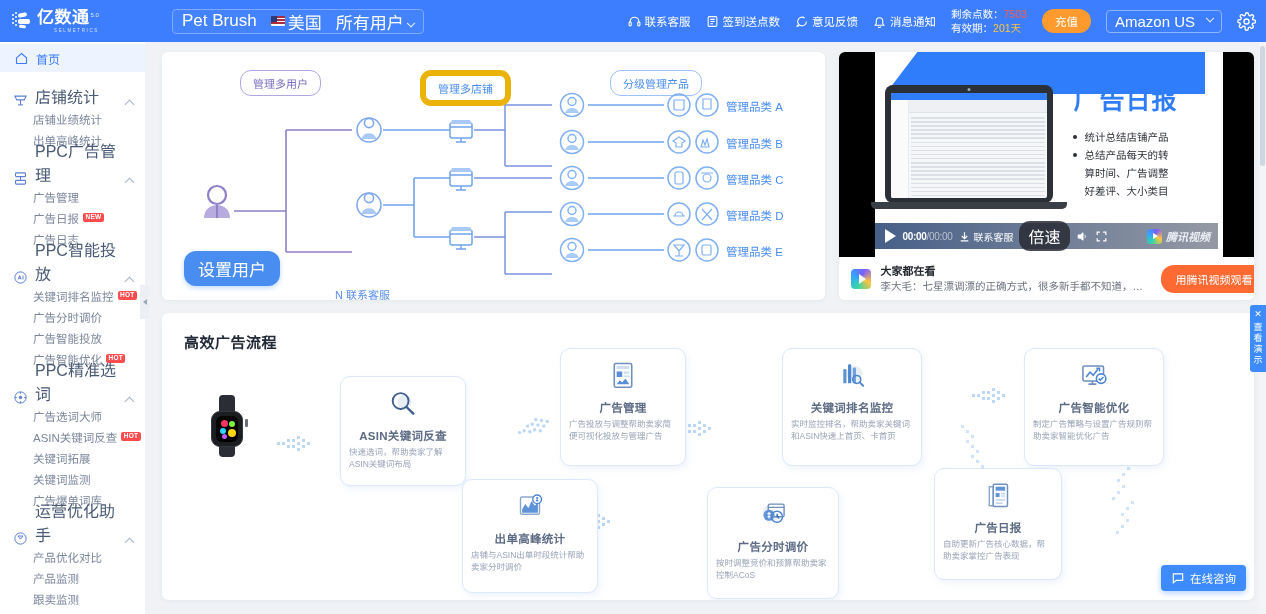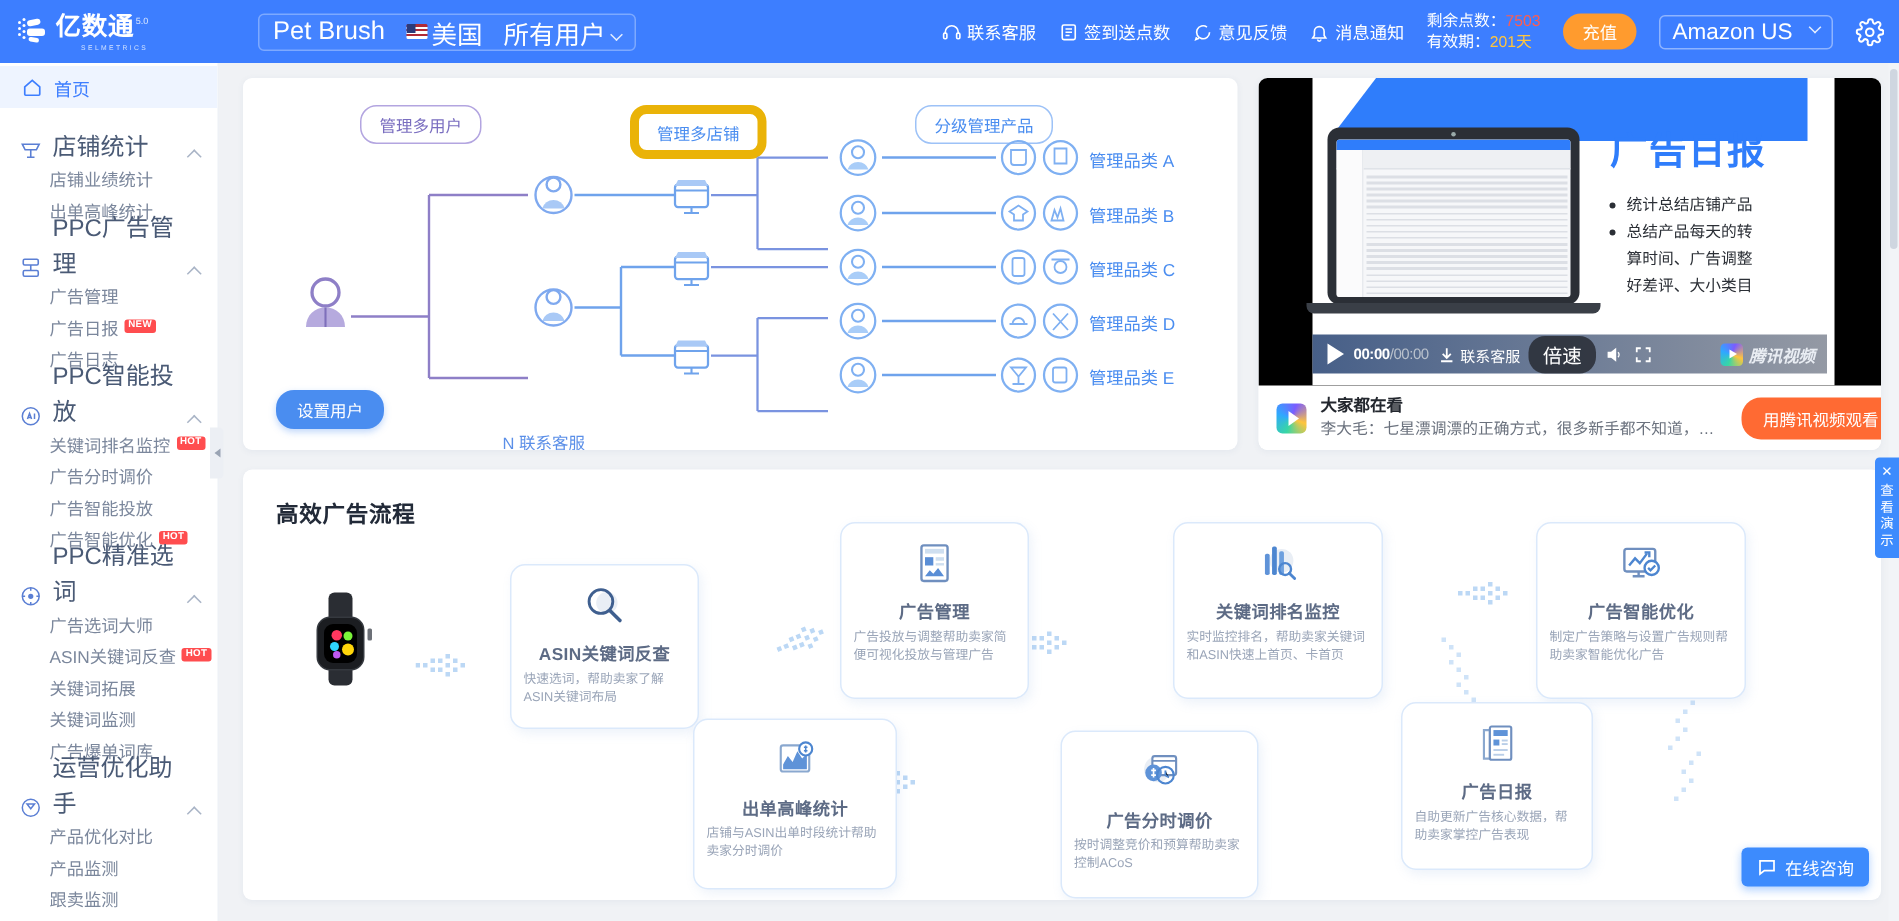--- a/index.html
+++ b/index.html
@@ -96,21 +96,21 @@
     position: absolute; border-radius: 11px; font-size: 11px; padding: 4px 12px; background: #fff;
     white-space: nowrap;
   }
   .pill.purple { border: 1px solid #b3a5e0; color: #7a6ec0; }
   .pill.blue { border: 6px solid #eab308; color: #4a8df0; }
   .pill.blue2 { border: 1px solid #9dc2f7; color: #4a8df0; }
   .org-label { position: absolute; font-size: 11px; color: #5b8fe8; white-space: nowrap; margin-top: 44px; }
   .org-label.dark { color: #6f63b8; font-weight: bold; font-size: 13px; letter-spacing: .5px; }
   .setuser-btn {
     position: absolute; left: 22px; bottom: 14px; background: #4a8df0; color: #fff;
-    font-size: 11px; border-radius: 12px; padding: 5px 14px; border: none; cursor: pointer;
+    font-size: 17px; border-radius: 12px; padding: 5px 14px; border: none; cursor: pointer;
     box-shadow: 0 2px 5px rgba(74,141,240,.35);
   }
   .cat-label { position: absolute; font-size: 11.5px; color: #4a8df0; white-space: nowrap; }
 
   
   .videocard { width: 420px; position: relative; overflow: hidden; }
   .video-stage { position: relative; width: 100%; height: 205px; background: #000; overflow: hidden; }
   .v-white { position: absolute; left: 36px; top: 0; width: 348px; height: 100%; background: #fff; }
   .v-blueband { position: absolute; left: 46px; top: 0; width: 320px; height: 42px; background: #2f7dfb;
     clip-path: polygon(10% 0, 100% 0, 100% 100%, 0% 100%); }
@@ -131,21 +131,21 @@
   .v-bullets .cont { padding-left: 11px; }
   .ctrlbar {
     position: absolute; left: 36px; right: 36px; bottom: 8px; height: 26px;
     display: flex; align-items: center; gap: 6px; padding: 0 4px;
     background: linear-gradient(90deg, rgba(30,60,110,.82), rgba(60,70,90,.55));
   }
   .play-tri { width: 0; height: 0; border-left: 11px solid #fff; border-top: 7px solid transparent; border-bottom: 7px solid transparent; margin-left: 6px; cursor: pointer; }
   .tm { font-size: 10px; color: #fff; font-weight: bold; letter-spacing: -.3px; }
   .tm .dim { color: #b9c1cc; font-weight: normal; }
   .dl { display: flex; align-items: center; gap: 2px; font-size: 10px; color: #fff; cursor: pointer; }
-  .speed-pill { background: rgba(40,44,52,.85); color: #fff; font-size: 13px; border-radius: 11px; padding: 3px 9px; cursor: pointer; }
+  .speed-pill { background: rgba(40,44,52,.85); color: #fff; font-size: 16px; border-radius: 11px; padding: 3px 9px; cursor: pointer; }
   .ctrl-ico { width: 13px; height: 13px; cursor: pointer; }
   .tx-brand { display: flex; align-items: center; gap: 4px; margin-left: auto; padding-right: 4px; }
   .tx-logo { width: 15px; height: 15px; border-radius: 3px; background: conic-gradient(from 200deg,#38d6a5,#2fa8ff,#7b5cff,#ffc53d,#38d6a5); display:flex; align-items:center; justify-content:center; }
   .tx-logo i { width:0;height:0;border-left:5px solid #fff;border-top:3.5px solid transparent;border-bottom:3.5px solid transparent; margin-left:1px;}
   .tx-name { font-size: 11px; color: #e9edf3; font-style: italic; font-weight: bold; }
   .video-foot { height: 43px; display: flex; align-items: center; padding: 0 12px; gap: 9px; background: #fff; }
   .vf-logo { width: 20px; height: 20px; border-radius: 4px; background: conic-gradient(from 200deg,#38d6a5,#2fa8ff,#7b5cff,#ffc53d,#38d6a5); display:flex; align-items:center; justify-content:center; flex:none;}
   .vf-logo i { width:0;height:0;border-left:7px solid #fff;border-top:5px solid transparent;border-bottom:5px solid transparent; margin-left:2px;}
   .vf-t1 { font-size: 11px; color: #23272e; font-weight: bold; line-height: 15px; }
   .vf-t2 { font-size: 10.5px; color: #6b727e; line-height: 15px; max-width: 272px; overflow: hidden; text-overflow: ellipsis; white-space: nowrap; }

